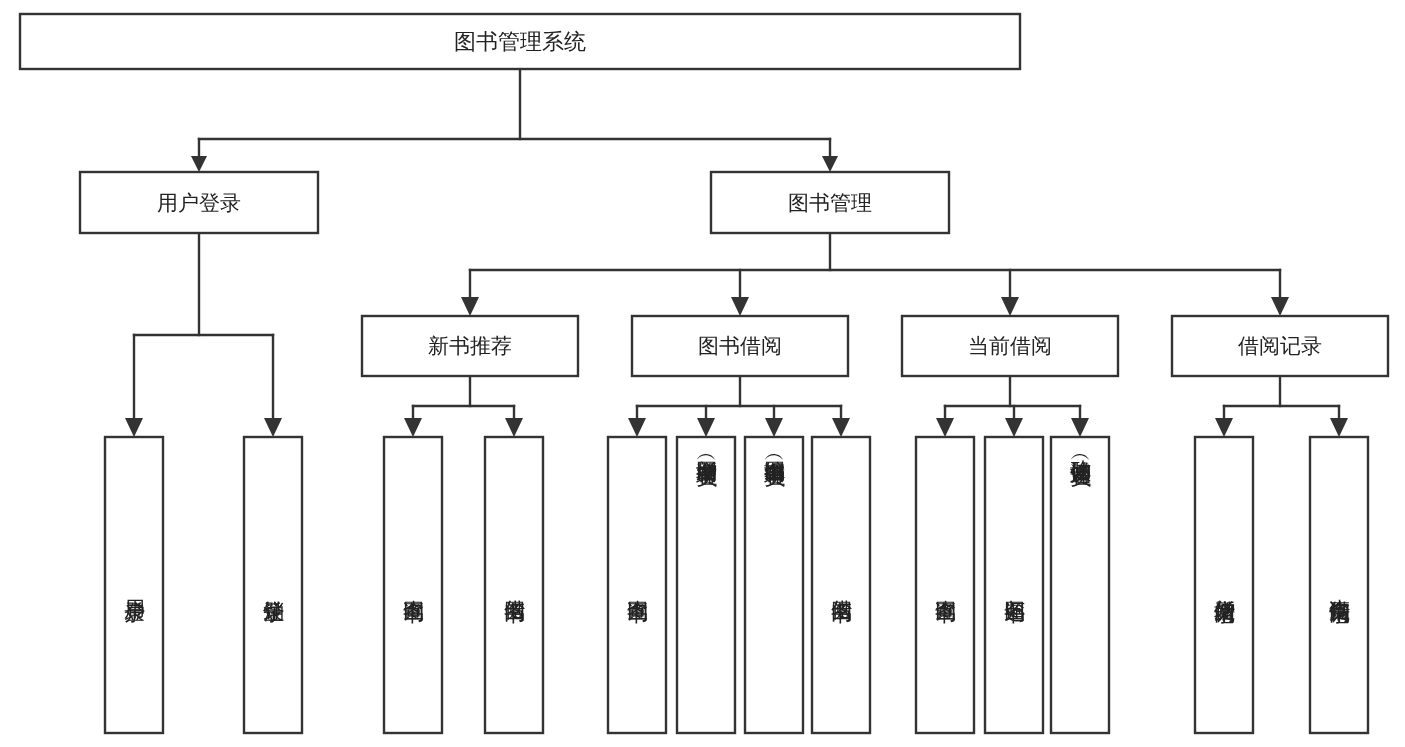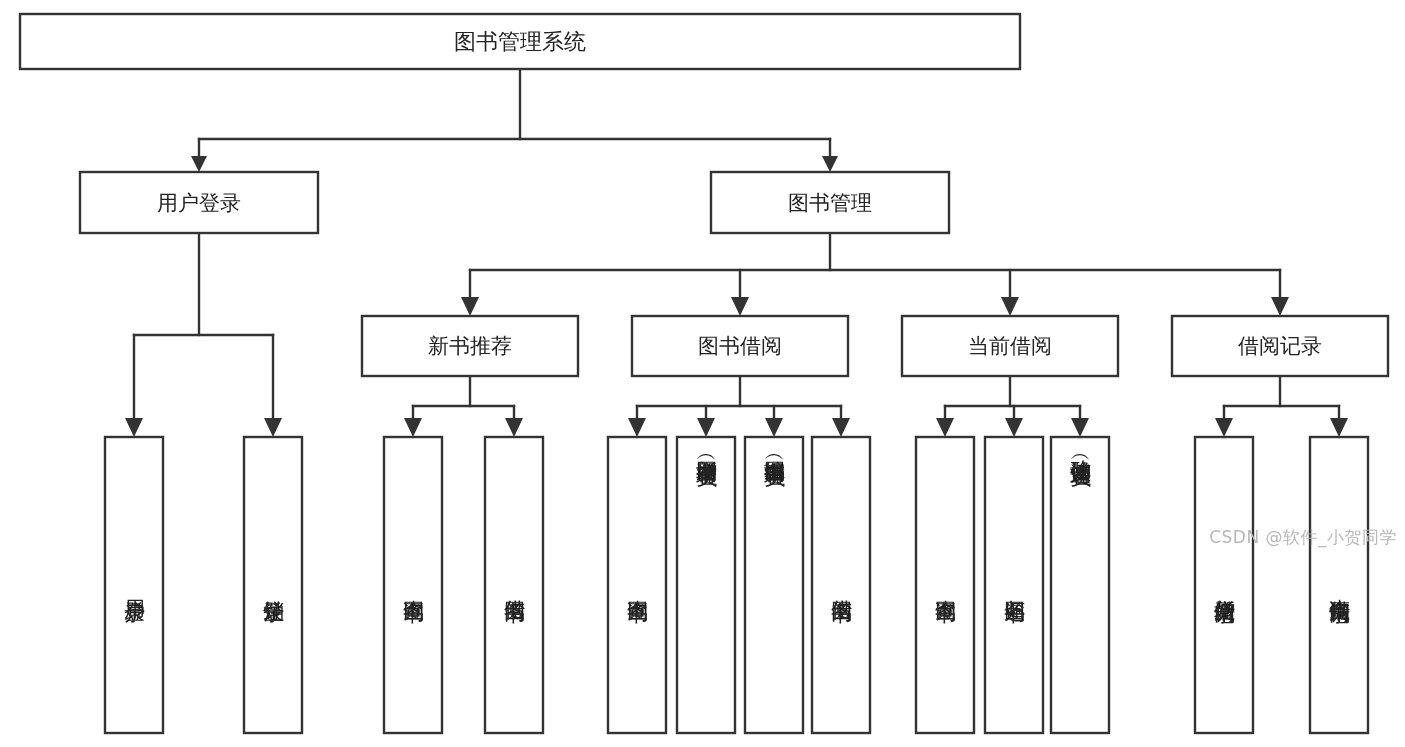--- a/index.html
+++ b/index.html
@@ -257,15 +257,14 @@
   </div>
 
   <div class="vlabel-wrap" style="left:1195px; top:437px; width:58px; height:296px;">
     <span class="vlabel">新增借阅记录</span>
   </div>
 
   <div class="vlabel-wrap" style="left:1310px; top:437px; width:58px; height:296px;">
     <span class="vlabel">查询借阅记录</span>
   </div>
 
-  <div class="watermark">CSDN @软件_小贺同学</div>
 
 </div>
 
 </body></html>

